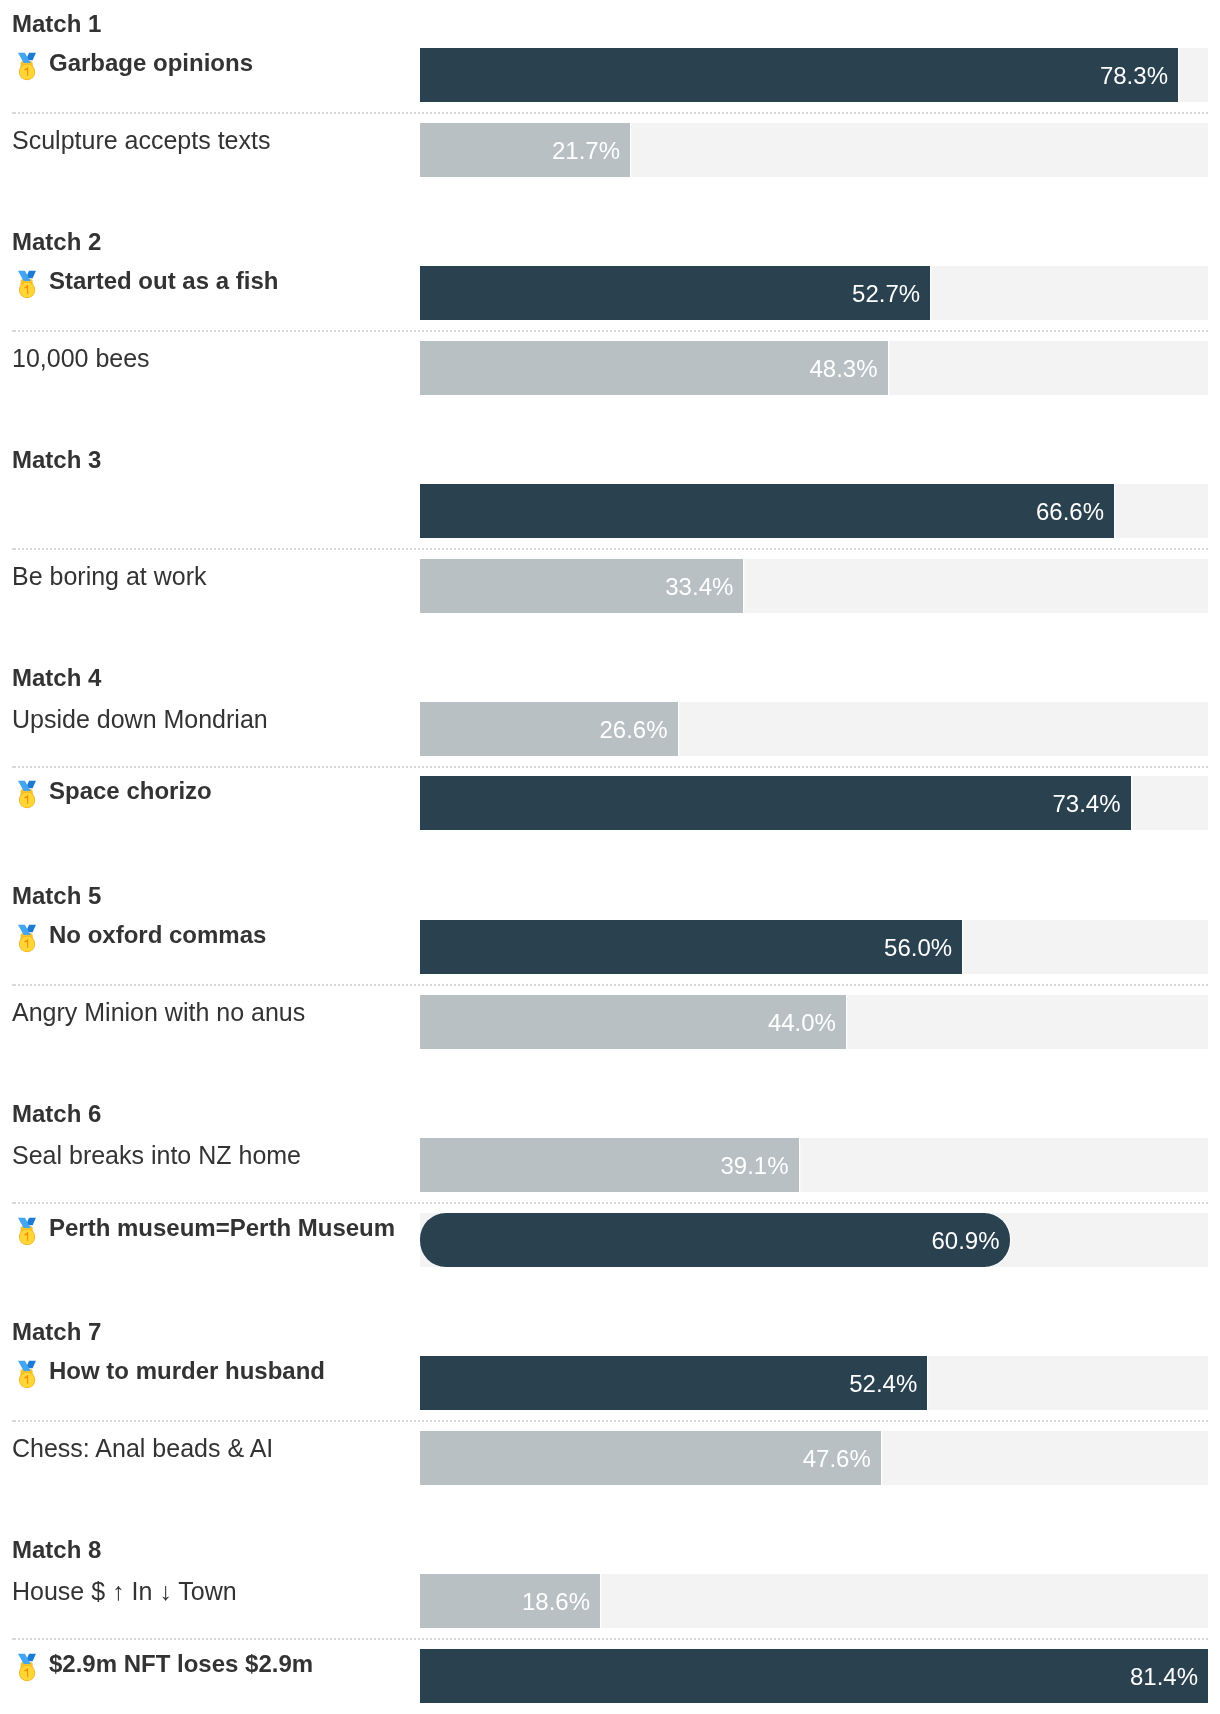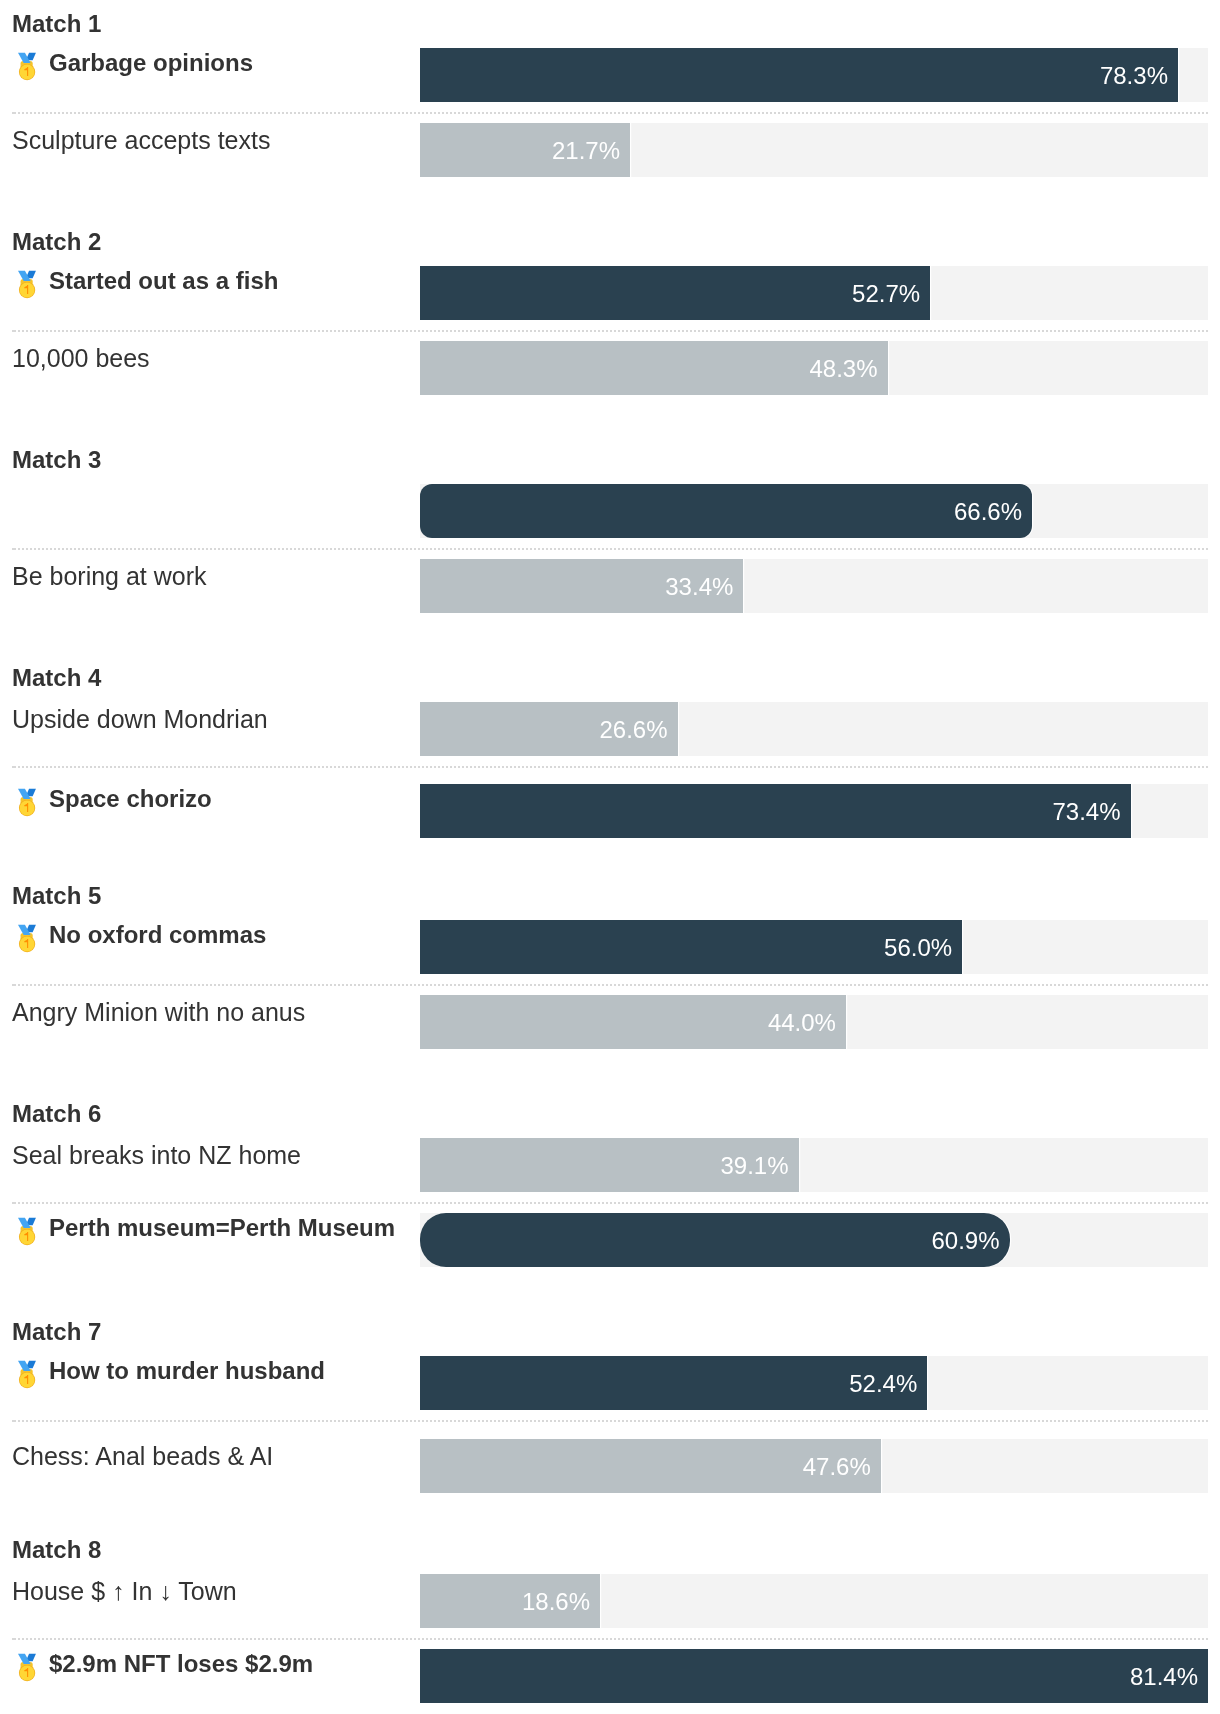--- a/index.html
+++ b/index.html
@@ -118,21 +118,21 @@
         <div class="bar" style="width: 467.572px;">
             <span>48.3%</span>
           </div>
       </div>
     </div>
   </section>
   <section class="match" style="top:436px">
     <div class="match-title">Match 3</div>
     <div class="row winner" style="top:48px">
       <div class="track">
-        <div class="bar" style="width: 612px; border-radius: 12px;">
+        <div class="bar" style="width: 694px;">
             <span>66.6%</span>
           </div>
       </div>
     </div>
     <div class="divider" style="top:112px"></div>
     <div class="row" style="top:123px">
       <div class="row-label">
           <span>Be boring at work</span>
         </div>
       <div class="track">
@@ -148,21 +148,21 @@
       <div class="row-label">
           <span>Upside down Mondrian</span>
         </div>
       <div class="track">
         <div class="bar" style="width: 257.504px;">
             <span>26.6%</span>
           </div>
       </div>
     </div>
     <div class="divider" style="top:112px"></div>
-    <div class="row winner" style="top:130px">
+    <div class="row winner" style="top:122px">
       <div class="row-label">
           <svg class="medal" viewBox="16 58 24 36" aria-hidden="true">
             <path fill="#F5C32C" d="M23.15 70.9h6.95a2.6 2.6 0 0 1 2.6 2.6v10h-12.15v-10a2.6 2.6 0 0 1 2.6-2.6z"></path>
             <path fill="#1B7BD6" d="M29.05 62.7 35.95 62.7 32.65 70.2 25.75 70.2Z"></path>
             <path fill="#44A5F2" d="M18 62.7 24.95 62.7 30.62 73 23.67 73Z"></path>
             <circle fill="#F0AE1B" cx="27.07" cy="82.05" r="8.15"></circle>
             <circle fill="#FFD635" cx="27.07" cy="82.05" r="7.45"></circle>
             <path fill="#FF8F00" d="M27.06 77.05 L28.18 77.05 L28.18 85.95 L27.06 85.95 L27.06 80.35 L24.3 80.35 L24.3 79.2 L27.06 77.85 Z"></path>
           </svg>
           <span>Space chorizo</span>
@@ -252,21 +252,21 @@
           </svg>
           <span>How to murder husband</span>
         </div>
       <div class="track">
         <div class="bar" style="width: 507.263px;">
             <span>52.4%</span>
           </div>
       </div>
     </div>
     <div class="divider" style="top:112px"></div>
-    <div class="row" style="top:131px">
+    <div class="row" style="top:123px">
       <div class="row-label">
           <span>Chess: Anal beads &amp; AI</span>
         </div>
       <div class="track">
         <div class="bar" style="width: 460.796px;">
             <span>47.6%</span>
           </div>
       </div>
     </div>
   </section>

